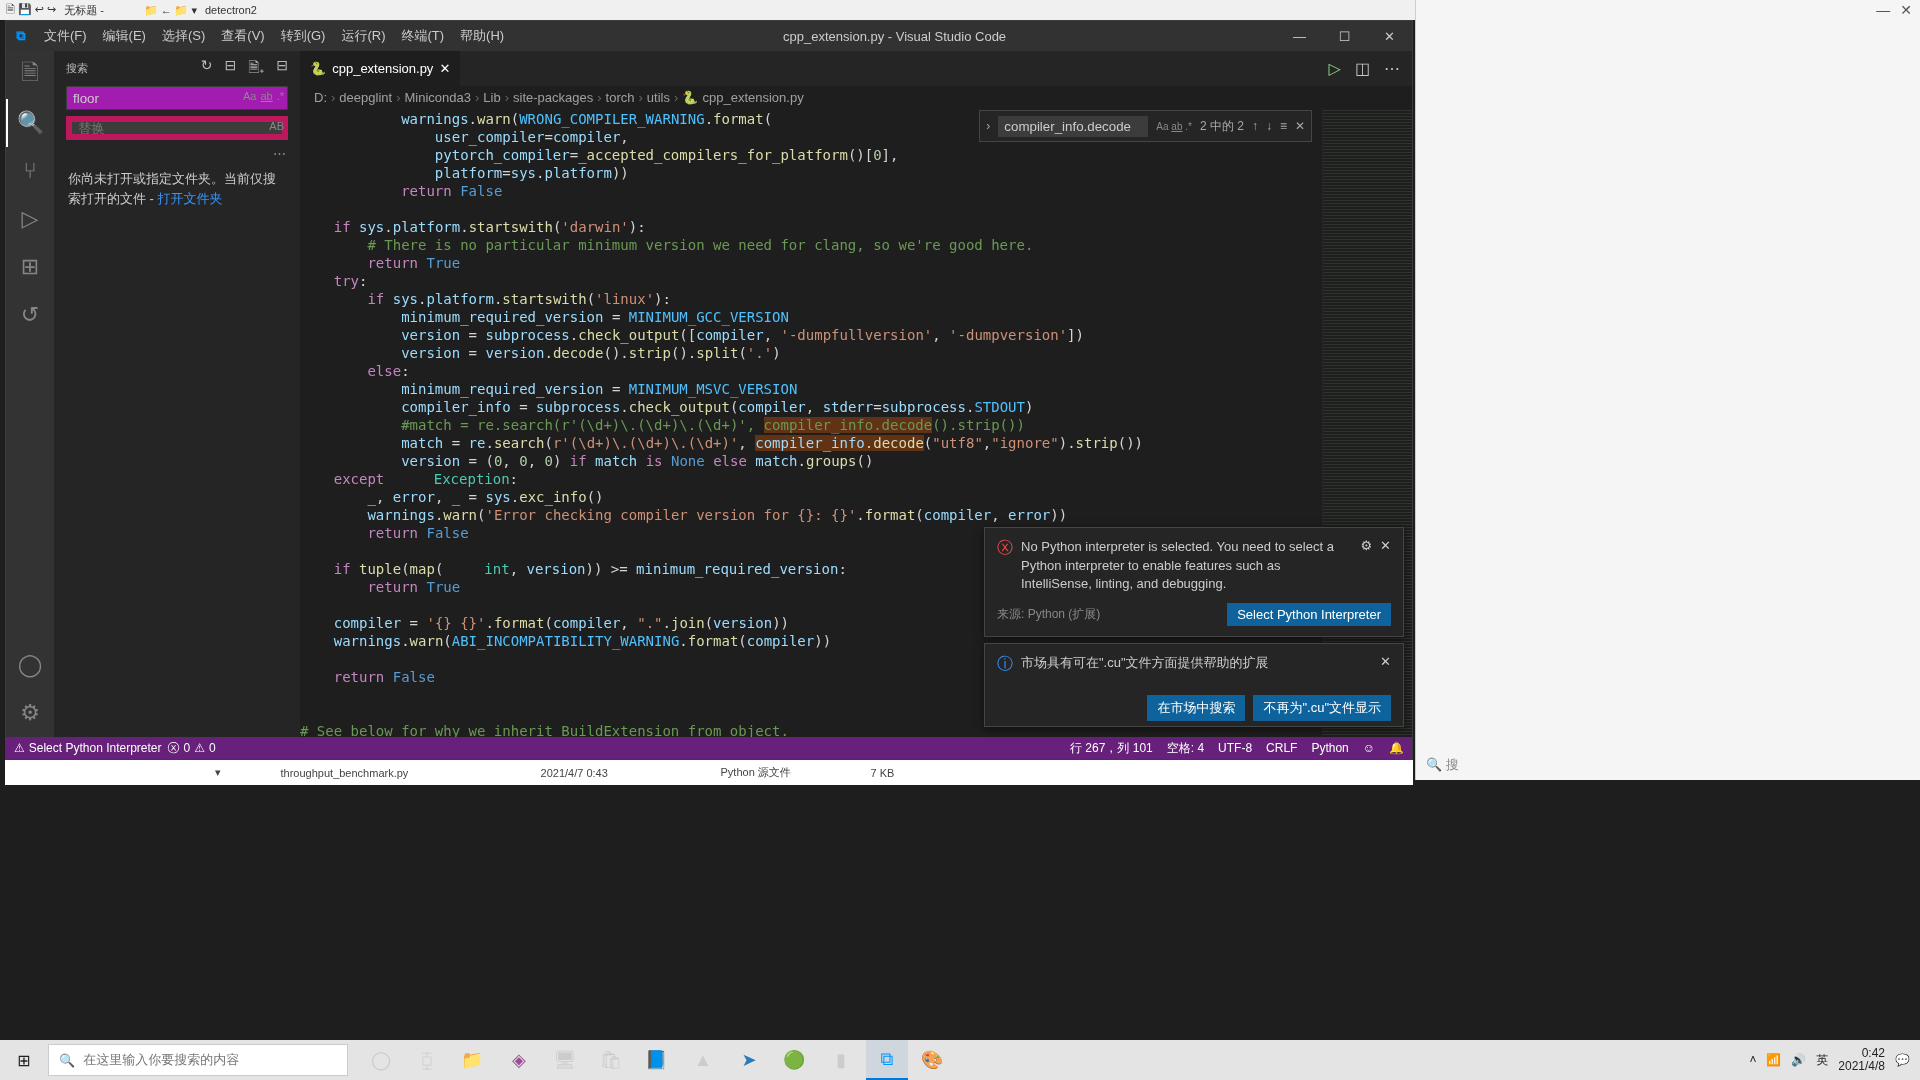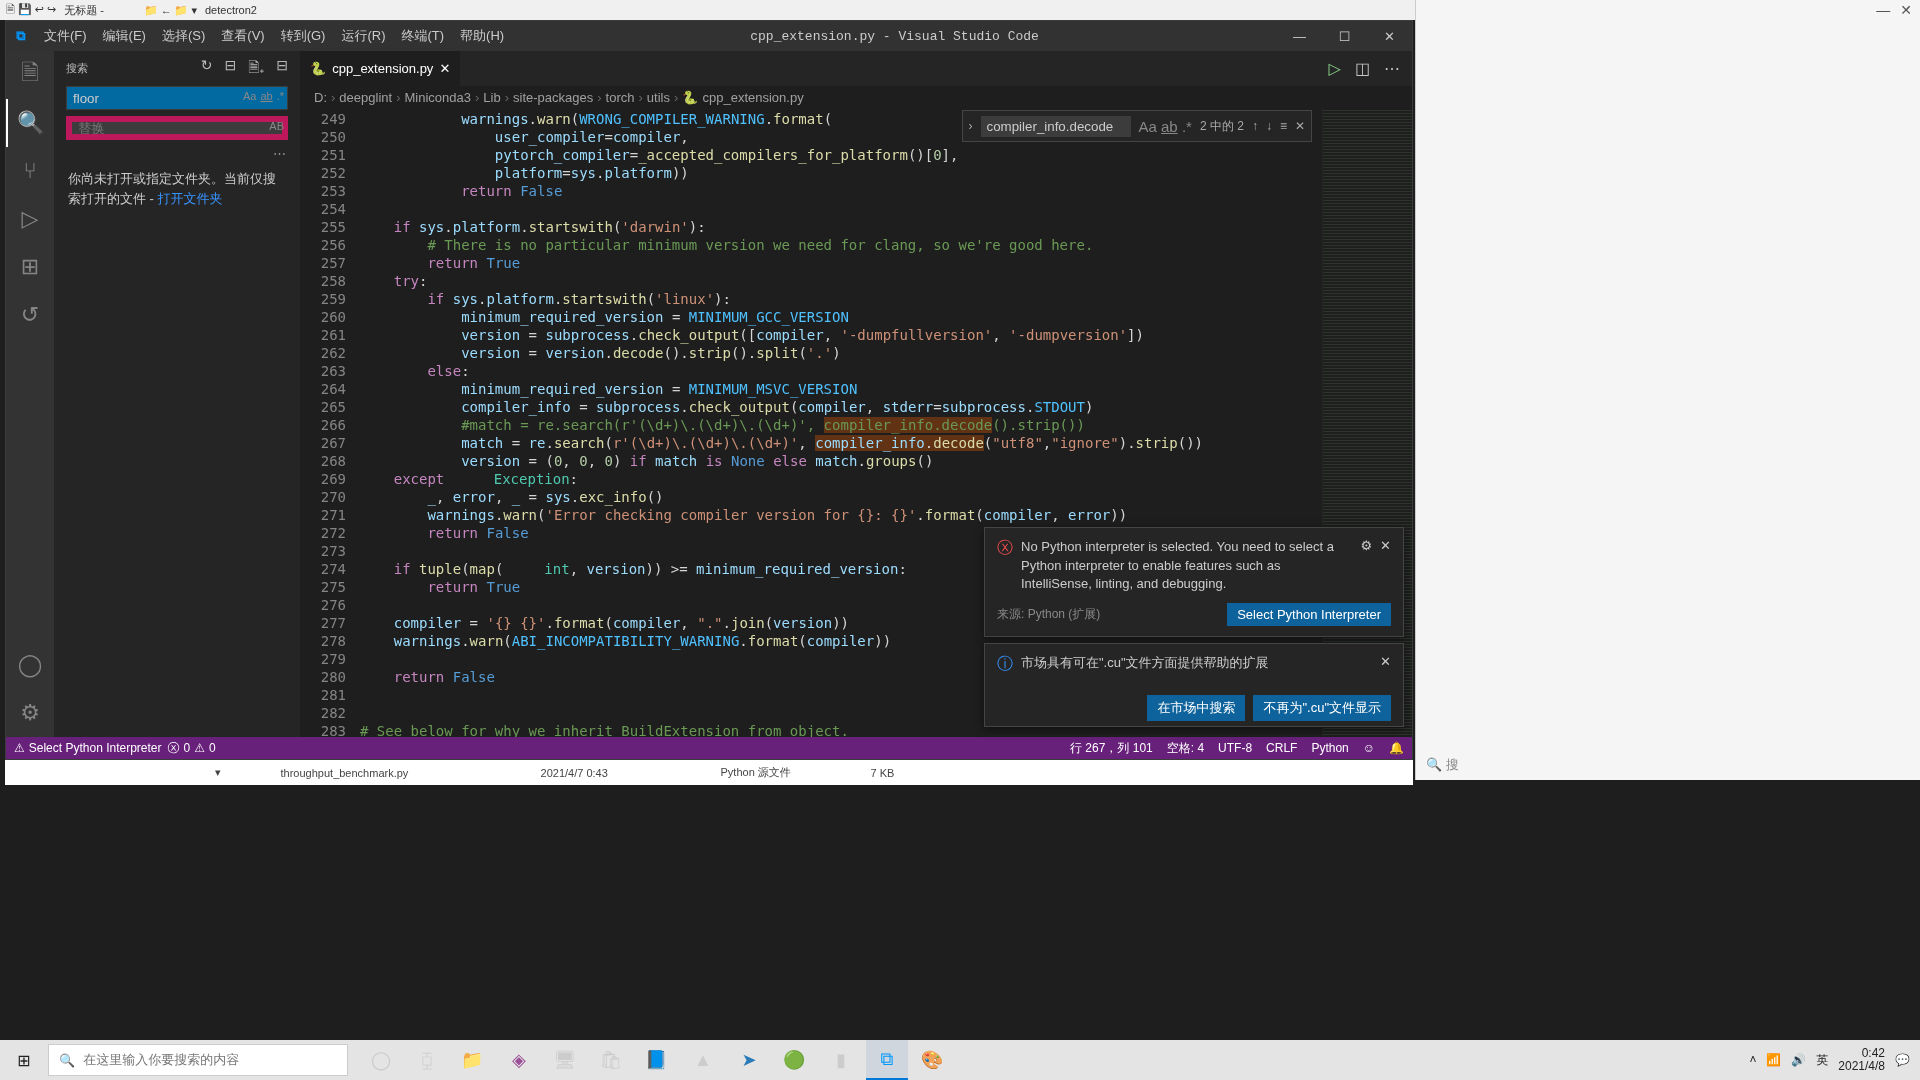--- a/index.html
+++ b/index.html
@@ -6,34 +6,34 @@
 body { font-family: "Segoe UI", "Microsoft YaHei", sans-serif; background: #1e1e1e; color: #cccccc; overflow: hidden; width: 1920px; height: 1080px; font-size: 13px; }
 .top-strip { height: 20px; background: #f0f0f0; display: flex; align-items: center; font-size: 11px; color: #333; }
 .top-strip .os-icons { display: flex; gap: 6px; padding-left: 6px; }
 .top-strip .os-title { margin-left: 8px; }
 .top-strip .os-right { margin-left: auto; display: flex; gap: 12px; padding-right: 10px; }
 .vscode { position: absolute; top: 20px; left: 5px; width: 1408px; height: 740px; background: #252526; display: flex; flex-direction: column; border: 1px solid #3c3c3c; }
 .titlebar { height: 30px; background: #323233; display: flex; align-items: center; color: #cccccc; flex-shrink: 0; }
 .titlebar .logo { width: 30px; text-align: center; color: #0098ff; font-weight: bold; }
 .titlebar .menu { display: flex; }
 .titlebar .menu-item { padding: 0 8px; height: 30px; line-height: 30px; cursor: pointer; }
-.titlebar .title { flex: 1; text-align: center; color: #cccccc; font-family: Liberation Mono, monospace; }
+.titlebar .title { flex: 1; text-align: center; color: #cccccc; }
 .titlebar .win-controls { display: flex; }
 .titlebar .win-btn { width: 45px; height: 30px; display: flex; align-items: center; justify-content: center; cursor: pointer; }
 .body-area { flex: 1; display: flex; min-height: 0; }
 .activitybar { width: 48px; background: #333333; display: flex; flex-direction: column; align-items: center; flex-shrink: 0; }
 .activitybar .act-icon { width: 48px; height: 48px; display: flex; align-items: center; justify-content: center; color: #858585; cursor: pointer; font-size: 22px; }
 .activitybar .act-icon.active { color: #ffffff; border-left: 2px solid #ffffff; }
 .activitybar .act-spacer { flex: 1; }
 .sidebar { width: 246px; background: #252526; display: flex; flex-direction: column; flex-shrink: 0; }
 .sidebar-header { height: 35px; display: flex; align-items: center; padding: 0 12px; color: #bbbbbb; font-size: 11px; }
 .sidebar-header .label { flex: 1; }
 .sidebar-header .icons { display: flex; gap: 12px; font-size: 14px; }
 .search-row { padding: 0 12px 6px 12px; position: relative; }
-.search-input { width: 100%; background: #0369a1; border: 1px solid #3c3c3c; color: #cccccc; padding: 4px 54px 4px 6px; height: 24px; }
+.search-input { width: 100%; background: #a21caf; border: 1px solid #3c3c3c; color: #cccccc; padding: 4px 54px 4px 6px; height: 24px; }
 .search-icons-in { position: absolute; right: 16px; top: 4px; display: flex; gap: 4px; color: #888; font-size: 11px; }
 .replace-row { padding: 0 12px 6px 12px; position: relative; }
 .replace-input { width: 100%; background: #3c3c3c; border: 6px solid #be185d; color: #cccccc; padding: 4px 30px 4px 6px; height: 24px; }
 .sidebar-msg { padding: 8px 14px; color: #cccccc; font-size: 13px; line-height: 1.5; }
 .sidebar-msg a { color: #3794ff; cursor: pointer; }
 .dots3 { text-align: right; padding: 0 14px; color: #aaa; }
 .editor-col { flex: 1; display: flex; flex-direction: column; min-width: 0; background: #1e1e1e; }
 .tabs { height: 35px; background: #252526; display: flex; align-items: stretch; flex-shrink: 0; }
 .tab { background: #1e1e1e; border-right: 1px solid #252526; display: flex; align-items: center; padding: 0 10px; gap: 6px; color: #ffffff; }
 .tab .dot { background: none; color: #ffffff; }
@@ -191,56 +191,20 @@
           <span class="sep">›</span>
         <span>torch</span>
           <span class="sep">›</span>
         <span>utils</span>
           <span class="sep">›</span>
         <span class="py-icon2">🐍</span>
         <span>cpp_extension.py</span>
       </div>
 
       <div class="editor-wrap">
-        <div class="gutter" id="gutter">249
-250
-251
-252
-253
-254
-255
-256
-257
-258
-259
-260
-261
-262
-263
-264
-265
-266
-267
-268
-269
-270
-271
-272
-273
-274
-275
-276
-277
-278
-279
-280
-281
-282
-283
-</div>
 <div class="code">            <span class="c-var">warnings</span>.<span class="c-fn">warn</span>(<span class="c-const">WRONG_COMPILER_WARNING</span>.<span class="c-fn">format</span>(
                 <span class="c-var">user_compiler</span>=<span class="c-var">compiler</span>,
                 <span class="c-var">pytorch_compiler</span>=<span class="c-fn">_accepted_compilers_for_platform</span>()[<span class="c-const2">0</span>],
                 <span class="c-var">platform</span>=<span class="c-var">sys</span>.<span class="c-var">platform</span>))
             <span class="c-kw">return</span> <span class="c-bool">False</span>
 
     <span class="c-kw">if</span> <span class="c-var">sys</span>.<span class="c-var">platform</span>.<span class="c-fn">startswith</span>(<span class="c-str">'darwin'</span>):
         <span class="c-cmnt"># There is no particular minimum version we need for clang, so we're good here.</span>
         <span class="c-kw">return</span> <span class="c-bool">True</span>
     <span class="c-kw">try</span>:
@@ -267,21 +231,21 @@
 
     <span class="c-kw">return</span> <span class="c-bool">False</span>
 
 
 <span class="c-cmnt"># See below for why we inherit BuildExtension from object.</span></div>
         <div class="minimap"></div>
 
         <div class="search-overlay">
           <span class="sov-chev">›</span>
           <input class="sov-input" value="compiler_info.decode" style="">
-          <span style="color:#888;font-size:15px">Aa <u>ab</u> .*</span>
+          <span style="color:#888;font-size:10px">Aa <u>ab</u> .*</span>
           <span class="sov-count">2 中的 2</span>
           <div class="sov-icons">
             <span>↑</span>
             <span>↓</span>
             <span>≡</span>
             <span>✕</span>
           </div>
         </div>
       </div>
     </div>

